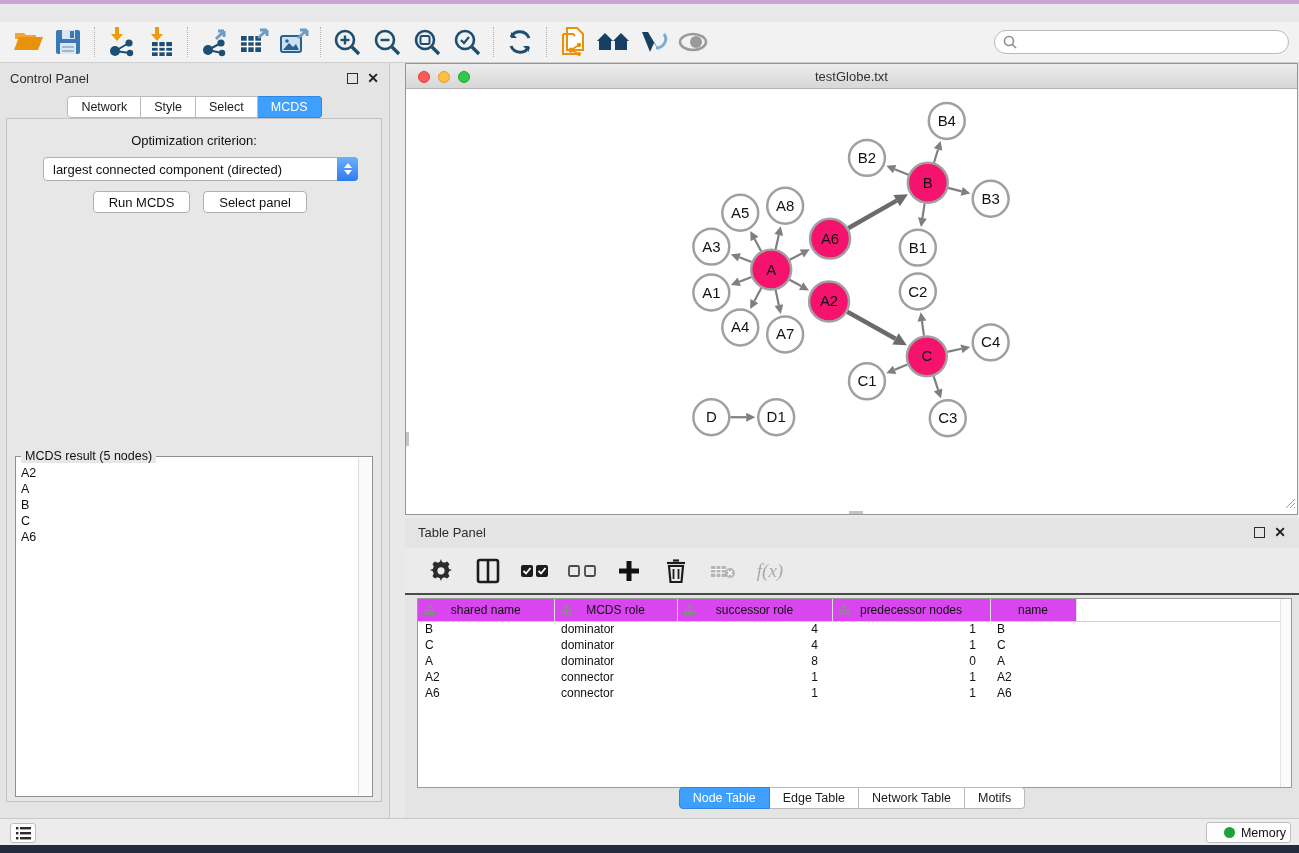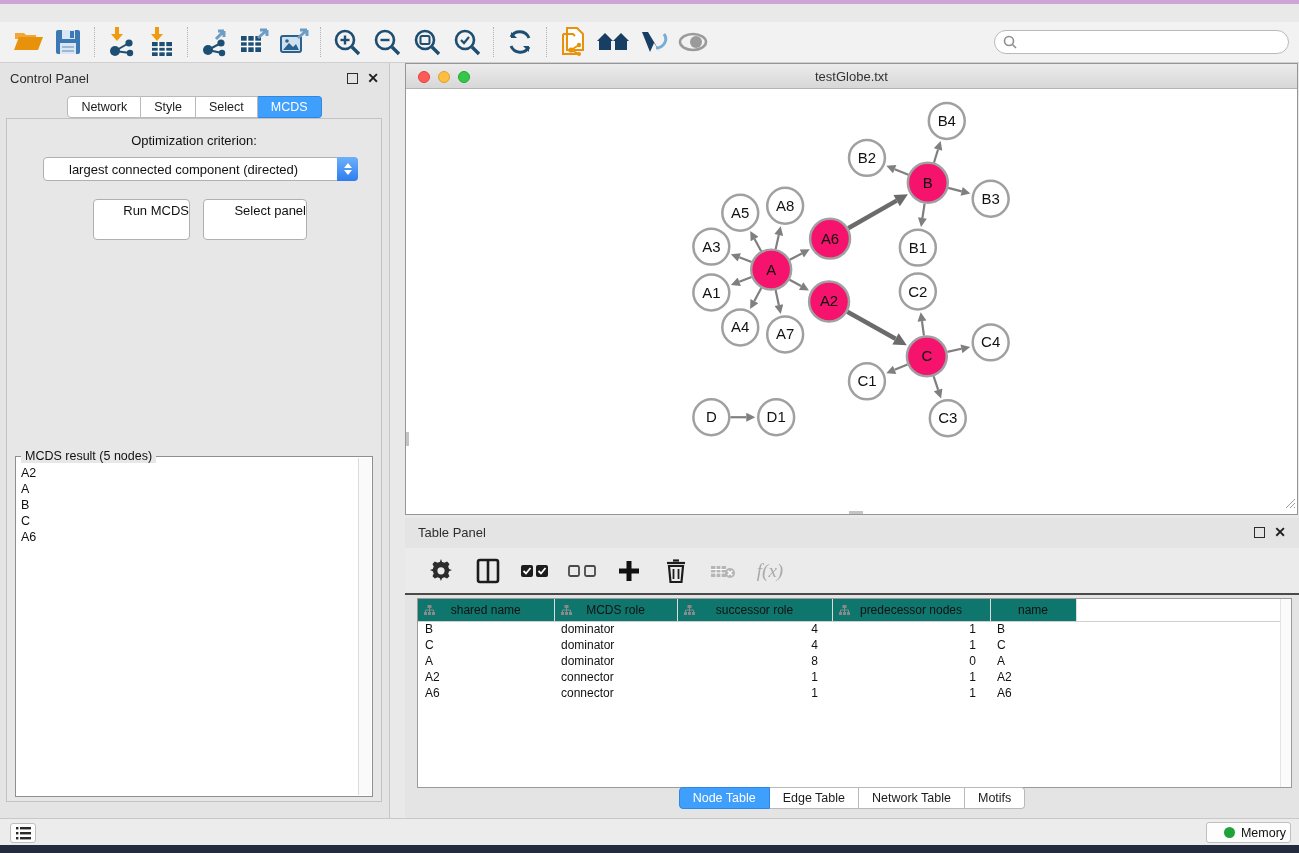--- a/index.html
+++ b/index.html
@@ -40,27 +40,27 @@
   .cp-box { position:absolute; left:6px; right:7px; top:55px; bottom:16px; border:1px solid #c2c2c2; background:#e7e7e7; }
   .seg-row { position:absolute; top:33px; left:0; right:0; display:flex; justify-content:center; z-index:3; }
   .seg-btn { background:#fff; border:1px solid #b9b9b9; border-left:none; padding:3px 13px;
     font-size:12.5px; color:#1c1c1c; cursor:default; }
   .seg-btn:first-child { border-left:1px solid #b9b9b9; border-radius:4px 0 0 4px; }
   .seg-btn:last-child { border-radius:0 4px 4px 0; }
   .seg-btn.active { background:#3f9ffd; border-color:#2e87e4; color:#fff; }
   .opt-label { position:absolute; top:14px; width:100%; text-align:center; font-size:13px; color:#111; }
   .dropdown { position:absolute; top:38px; left:36px; width:315px; height:24px; background:#fff;
     border:1px solid #b0b0b0; border-radius:4px; display:flex; align-items:center; }
-  .dropdown .val { flex:1; font-size:13px; color:#111; padding-left:25px; white-space:nowrap; overflow:hidden; }
+  .dropdown .val { flex:1; font-size:13px; color:#111; padding-left:9px; white-space:nowrap; overflow:hidden; }
   .dd-step { width:21px; height:24px; margin-right:-1px; border-radius:0 4px 4px 0;
     background:linear-gradient(#6cb1f9,#2e7cf0); display:flex; flex-direction:column; align-items:center; justify-content:center; gap:2px; }
   .tri-up { width:0; height:0; border-left:4px solid transparent; border-right:4px solid transparent; border-bottom:5px solid #fff; }
   .tri-dn { width:0; height:0; border-left:4px solid transparent; border-right:4px solid transparent; border-top:5px solid #fff; }
-  .cp-btn { position:absolute; top:80px; height:41px; background:#fff; border:1px solid #b0b0b0;
-    border-radius:4px; font-size:13px; color:#111; text-align:right; line-height:21px; }
+  .cp-btn { position:absolute; top:72px; height:22px; background:#fff; border:1px solid #b0b0b0;
+    border-radius:4px; font-size:13px; color:#111; text-align:center; line-height:21px; }
   #run-btn { left:86px; width:97px; }
   #closep-btn { left:196px; width:104px; }
   .result-group { position:absolute; left:8px; right:8px; top:337px; bottom:4px;
     border:1px solid #8f8f8f; background:#fff; }
   .result-label { position:absolute; top:-8px; left:5px; background:#e7e7e7; padding:0 4px; font-size:12.5px; color:#111; }
   .result-list { position:absolute; left:1px; top:4px; bottom:1px; right:15px; overflow:hidden; padding:4px 0 0 4px; }
   .result-item { font-size:12.5px; color:#111; height:16px; line-height:16px; }
   .result-scroll { position:absolute; right:1px; top:1px; bottom:1px; width:13px; background:#fafafa; border-left:1px solid #dcdcdc; }
 
   
@@ -77,21 +77,21 @@
   
   .table-panel { position:absolute; left:405px; top:518px; width:894px; height:300px; background:#e4e4e4; }
   .tp-head { position:absolute; top:7px; left:13px; right:13px; display:flex; justify-content:space-between; align-items:center; }
   .tp-toolbar { position:absolute; top:30px; left:0; right:0; height:47px; background:#ebebeb;
     border-bottom:2px solid #4a4a4a; display:flex; align-items:center; padding-left:22px; gap:19px; }
   .tp-ic { display:flex; align-items:center; justify-content:center; width:28px; height:30px; }
   .fx { font-family:"Liberation Serif", serif; font-style:italic; font-size:19px; color:#a9a9a9; }
   .table-wrap { position:absolute; left:12px; right:7px; top:80px; height:190px; background:#fff;
     border:1px solid #9a9a9a; overflow:hidden; }
   table.grid { border-collapse:collapse; table-layout:fixed; width:100%; }
-  table.grid th { height:22px; background:#0f766e; border-right:1px solid #dcdcdc; border-bottom:1px solid #cfcfcf;
+  table.grid th { height:22px; background:#d946ef; border-right:1px solid #dcdcdc; border-bottom:1px solid #cfcfcf;
     font-size:12px; font-weight:normal; color:#111; position:relative; text-align:center; }
   table.grid th .tree-ic { position:absolute; left:6px; top:6px; }
   table.grid th.filler { border-right:none; background:#fff; border-bottom:1px solid #cfcfcf; }
   table.grid td { height:16px; font-size:12px; color:#111; padding-left:7px; white-space:nowrap; }
   table.grid td.num { text-align:right; padding-right:14px; }
   .tbl-scroll { position:absolute; right:0; top:0; bottom:0; width:11px; background:#fbfbfb; border-left:1px solid #e3e3e3; }
   .tp-tabs { position:absolute; bottom:9px; left:0; right:0; display:flex; justify-content:center; }
 
   
   .statusbar { position:absolute; left:0; top:818px; right:0; height:27px; background:#ececec; border-top:1px solid #c8c8c8; }

